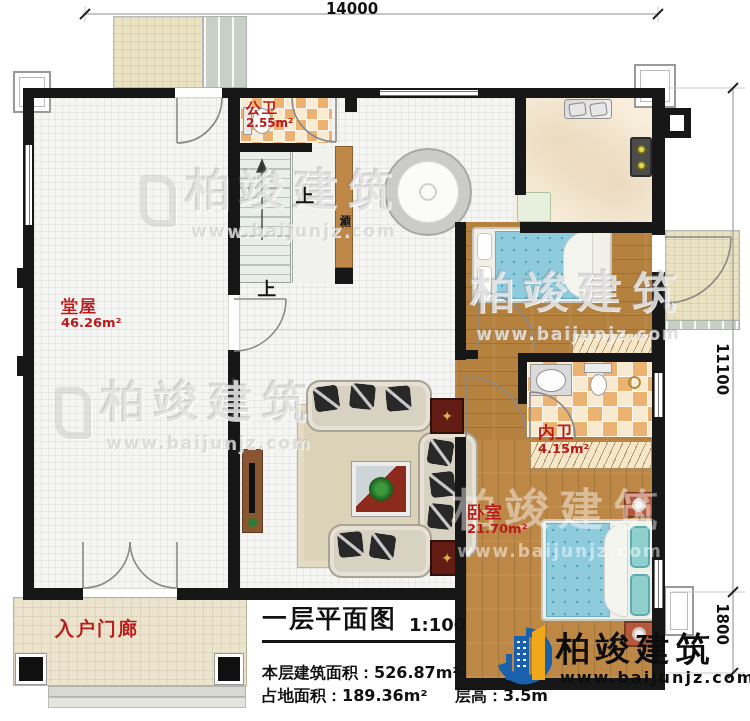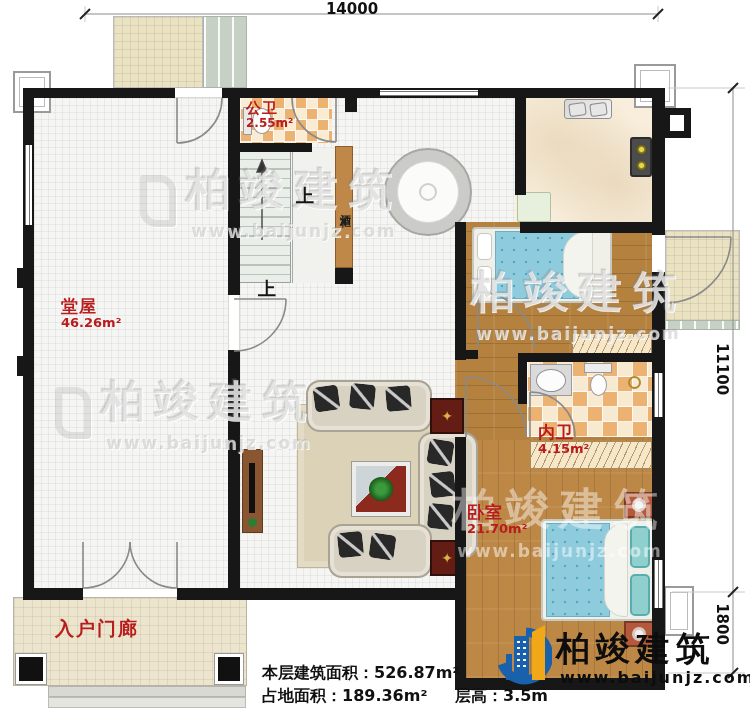--- a/index.html
+++ b/index.html
@@ -340,20 +340,24 @@
   <div class="room-label" style="left:55px;top:618px;width:160px;">
     <div class="nm" style="font-size:19px;letter-spacing:2px;">入户门廊</div>
   </div>
   <div class="small-label" style="left:296px;top:184px;font-size:18px;">上</div>
   <div class="small-label" style="left:258px;top:277px;font-size:18px;">上</div>
 
   <div class="dim" style="left:312px;top:0px;width:80px;">14000</div>
   <div class="dim dim-rot" style="left:687px;top:360px;width:70px;">11100</div>
   <div class="dim dim-rot" style="left:687px;top:615px;width:70px;">1800</div>
 
+  <div class="tb-header">
+    <span class="tb-title">一层平面图</span>
+    <span class="tb-scale">1:100</span>
+  </div>
   <div class="tb-line" style="top:663px;">本层建筑面积：526.87m²</div>
   <div class="tb-line" style="top:686px;">
     <span>占地面积：189.36m²</span>
     <span style="margin-left:22px;">层高：3.5m</span>
   </div>
 
   <svg id="brand-glyph" width="60" height="72" viewBox="0 0 60 72">
     <path d="M10 44 A 24 24 0 1 0 34 12" stroke="#1961ac" stroke-width="9" fill="none"></path>
     <rect x="22" y="16" width="15" height="44" fill="#1961ac"></rect>
     <g fill="#fff">

